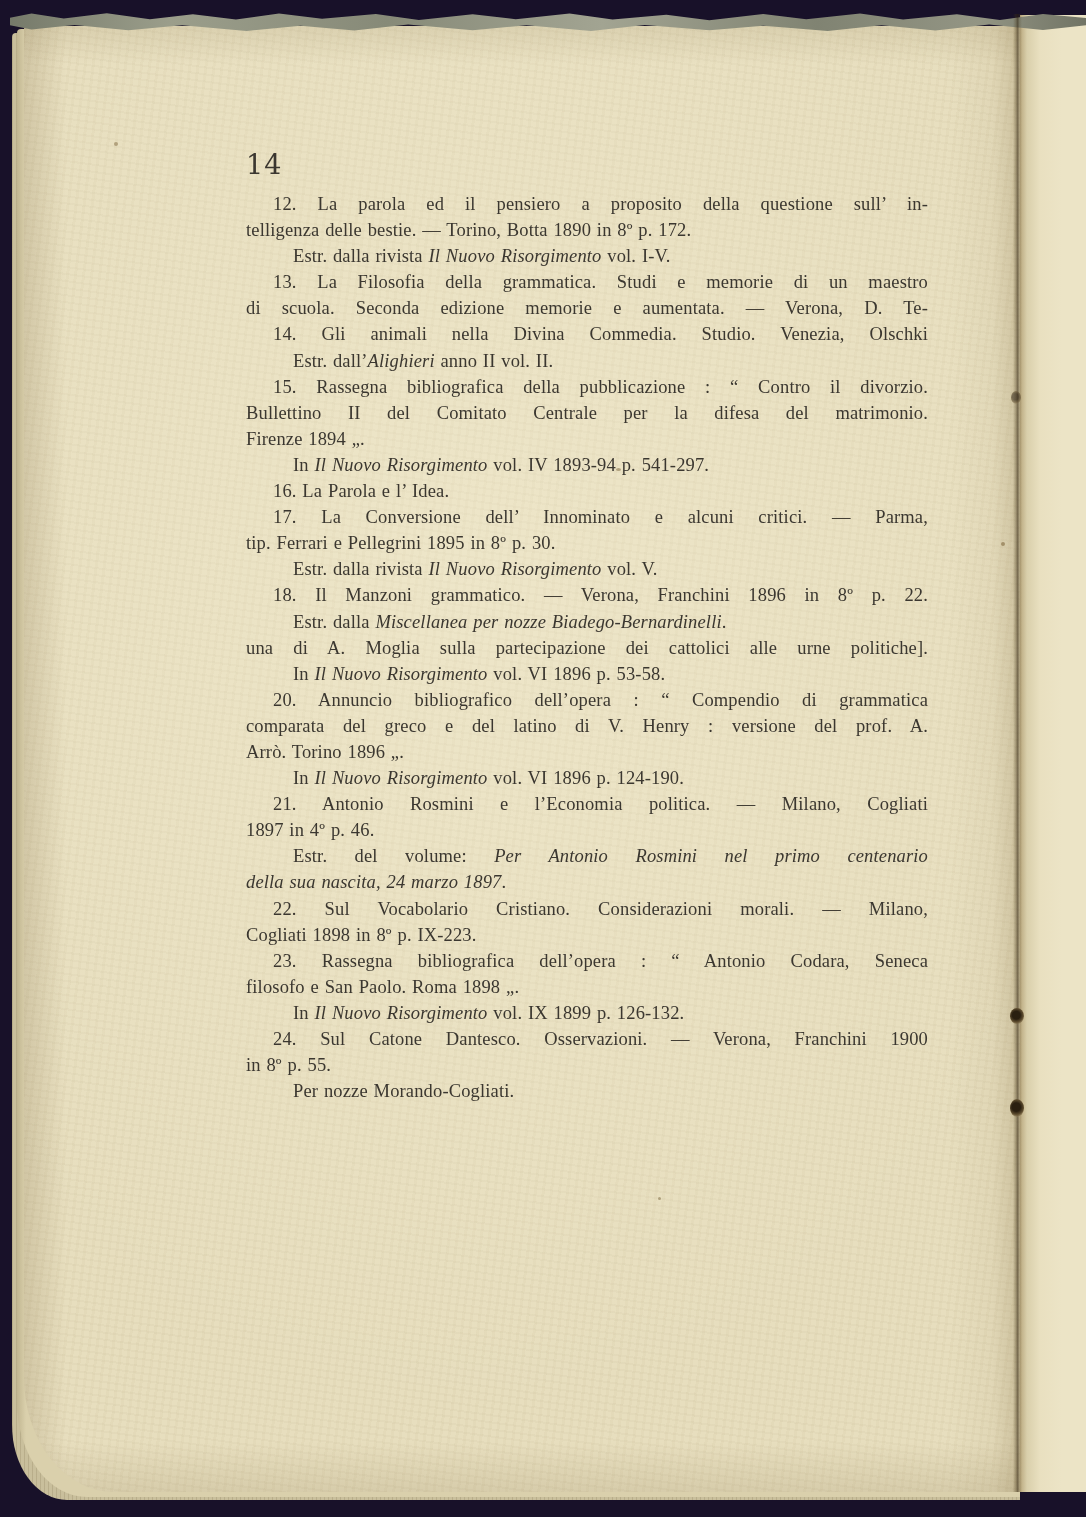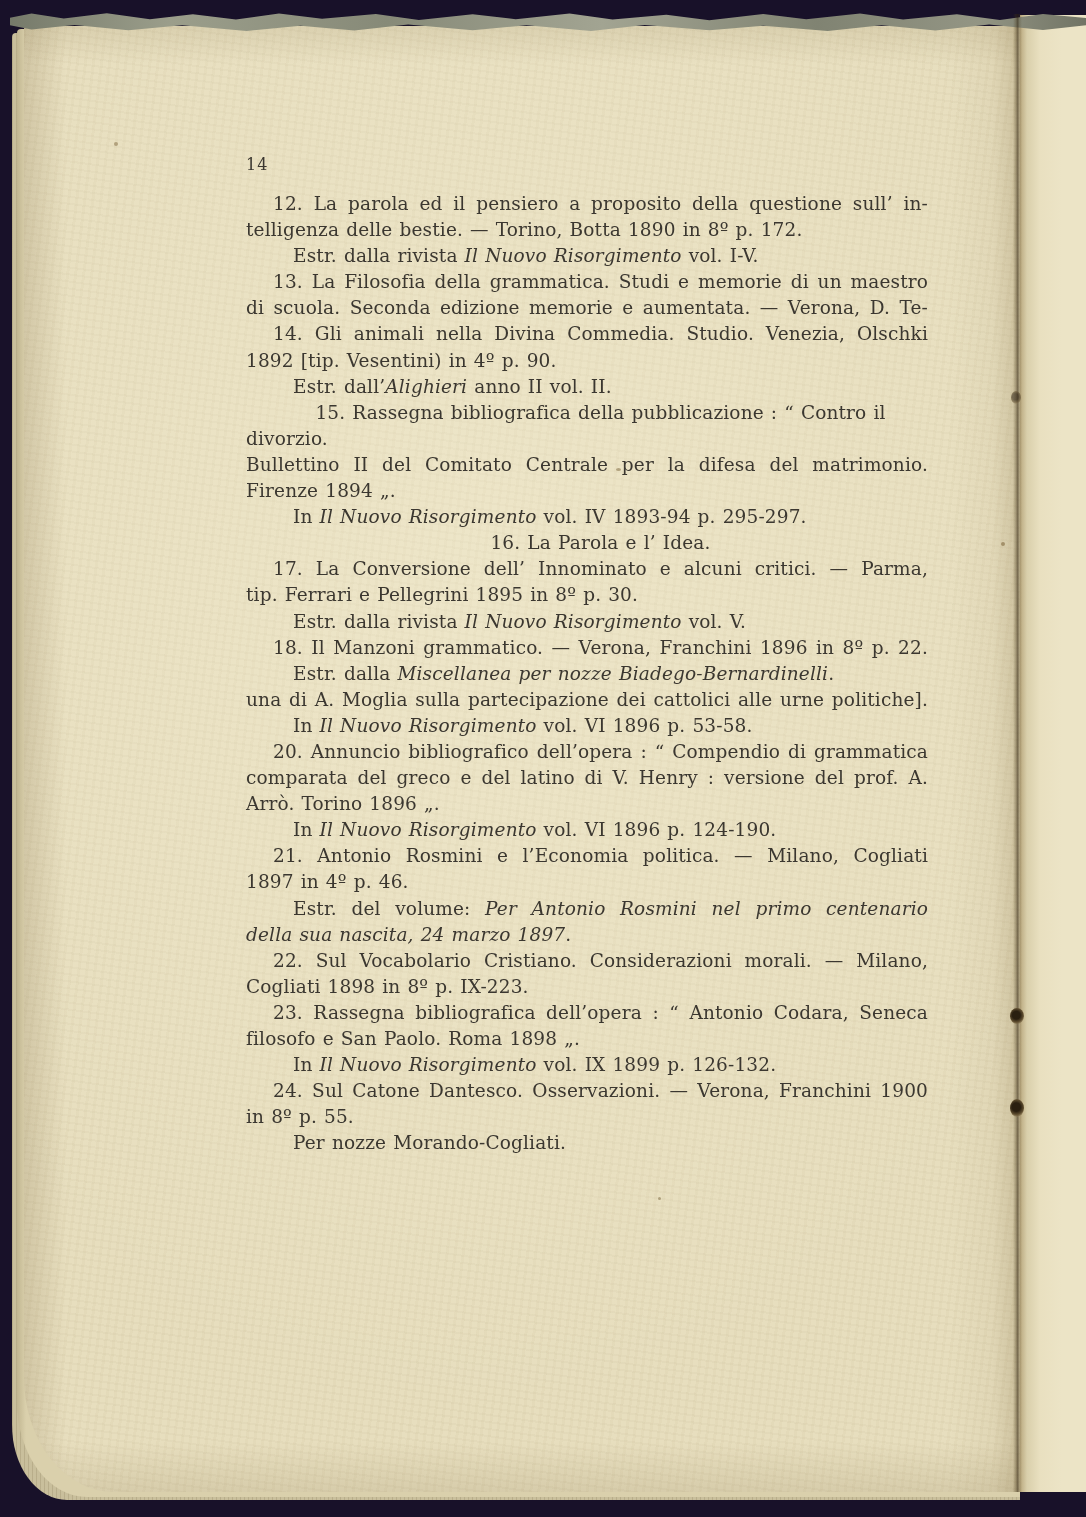--- a/index.html
+++ b/index.html
@@ -51,25 +51,25 @@
   .h3{left:1010px;top:1099px;width:14px;height:18px;}
 
   .speck{position:absolute;border-radius:50%;}
   .k1{left:90px;top:116px;width:4px;height:4px;background:#b2a17d;}
   .k2{left:592px;top:442px;width:5px;height:3px;background:rgba(140,120,80,.6);}
   .k3{left:977px;top:516px;width:4px;height:4px;background:#a3906a;}
   .k4{left:634px;top:1171px;width:3px;height:3px;background:rgba(120,100,60,.5);}
 
   
   .content{position:absolute;left:222px;top:126px;width:682px;color:var(--ink,#3b3730);}
-  .pagenum{font-size:16px;line-height:26px;letter-spacing:1px;margin-bottom:13px;}
+  .pagenum{font-size:27px;line-height:26px;letter-spacing:1px;margin-bottom:13px;}
   .entry{margin:0;}
-  .line{margin:0;font-size:18.5px;line-height:26.1px;letter-spacing:.15px;word-spacing:1px;text-align:left;}
+  .line{margin:0;font-size:18.5px;line-height:26.1px;letter-spacing:.15px;word-spacing:1px;text-align:left;font-family:Liberation Serif, serif;}
   .line.just{text-align:justify;text-align-last:justify;}
-  .entry.item .line.first{text-indent:27px;text-align:center;}
+  .entry.item .line.first{text-indent:27px;}
   .entry.note .line.first{text-indent:47px;}
   .it{font-style:italic;}
 </style>
 </head>
 <body>
 
 <div class="scene">
   <div class="sheet s3"></div>
   <div class="sheet s2"></div>
   <div class="facing"></div>
@@ -88,32 +88,31 @@
           </div>
           <div class="entry note">
             <p class="line first"><span>Estr. dalla rivista </span><span class="it">Il Nuovo Risorgimento</span><span> vol. I-V.</span></p>
           </div>
           <div class="entry item">
             <p class="line first just"><span>13. La Filosofia della grammatica. Studi e memorie di un maestro</span></p>
             <p class="line just"><span>di scuola. Seconda edizione memorie e aumentata. — Verona, D. Te-</span></p>
           </div>
           <div class="entry item">
             <p class="line first just"><span>14. Gli animali nella Divina Commedia. Studio. Venezia, Olschki</span></p>
-            <p class="line"><span>1892 [tip. Vesentini) in 4º p. 90.</span></p>
           </div>
           <div class="entry note">
             <p class="line first"><span>Estr. dall’</span><span class="it">Alighieri</span><span> anno II vol. II.</span></p>
           </div>
           <div class="entry item">
             <p class="line first just"><span>15. Rassegna bibliografica della pubblicazione : “ Contro il divorzio.</span></p>
             <p class="line just"><span>Bullettino II del Comitato Centrale per la difesa del matrimonio.</span></p>
             <p class="line"><span>Firenze 1894 „.</span></p>
           </div>
           <div class="entry note">
-            <p class="line first"><span>In </span><span class="it">Il Nuovo Risorgimento</span><span> vol. IV 1893-94 p. 295-297.</span></p>
+            <p class="line first"><span>In </span><span class="it">Il Nuovo Risorgimento</span><span> vol. IV 1893-94 p. 541-297.</span></p>
           </div>
           <div class="entry item">
             <p class="line first"><span>16. La Parola e l’ Idea.</span></p>
           </div>
           <div class="entry item">
             <p class="line first just"><span>17. La Conversione dell’ Innominato e alcuni critici. — Parma,</span></p>
             <p class="line"><span>tip. Ferrari e Pellegrini 1895 in 8º p. 30.</span></p>
           </div>
           <div class="entry note">
             <p class="line first"><span>Estr. dalla rivista </span><span class="it">Il Nuovo Risorgimento</span><span> vol. V.</span></p>

